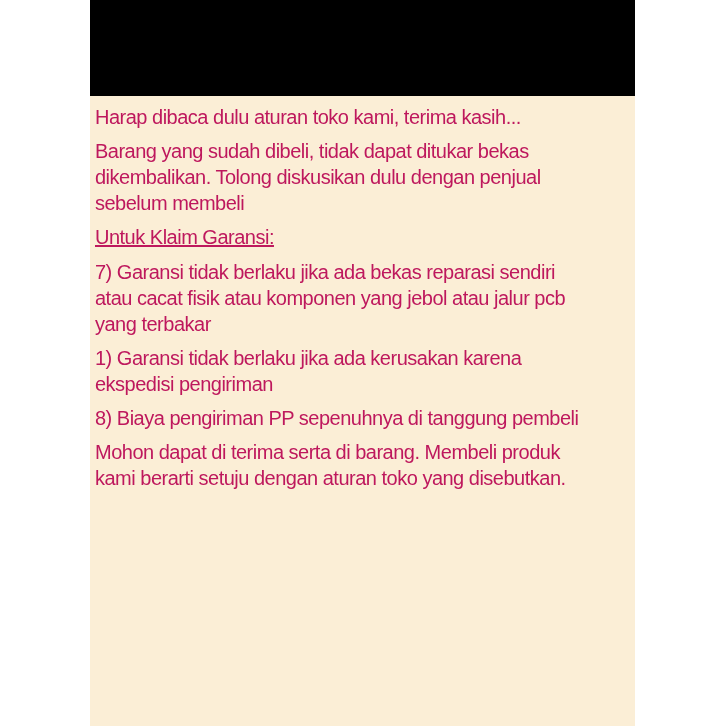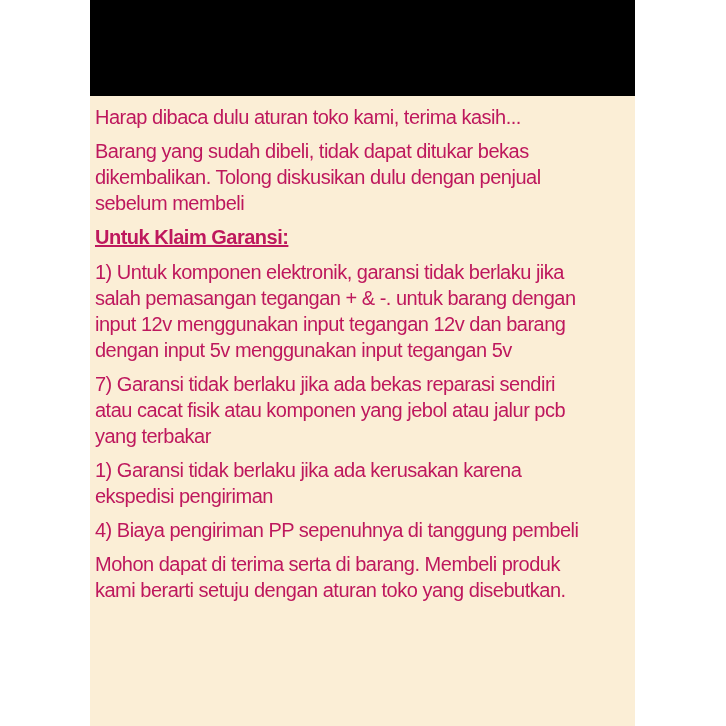--- a/index.html
+++ b/index.html
@@ -40,53 +40,49 @@
   }
   .panel p {
     margin: 0 0 8px 0;
     white-space: pre;
     overflow: hidden;
   }
   .panel h2 {
     margin: 0 0 9px 0;
     font-size: 20px;
     line-height: 26px;
-    font-weight: bold;
+    font-weight: normal;
     text-decoration: underline;
     white-space: pre;
   }
 </style>
 </head>
 <body>
 
 <div class="band">
   <div class="bar top"></div>
 
   <div class="panel">
     <p>Harap dibaca dulu aturan toko kami, terima kasih...</p>
 
     <p>Barang yang sudah dibeli, tidak dapat ditukar bekas
 dikembalikan. Tolong diskusikan dulu dengan penjual
 sebelum membeli</p>
 
     <h2>Untuk Klaim Garansi:</h2>
 
-    <p>1) Untuk komponen elektronik, garansi tidak berlaku jika
-salah pemasangan tegangan + &amp; -. untuk barang dengan
-input 12v menggunakan input tegangan 12v dan barang
-dengan input 5v menggunakan input tegangan 5v</p>
 
     <p>7) Garansi tidak berlaku jika ada bekas reparasi sendiri
 atau cacat fisik atau komponen yang jebol atau jalur pcb
 yang terbakar</p>
 
     <p>1) Garansi tidak berlaku jika ada kerusakan karena
 ekspedisi pengiriman</p>
 
-    <p>4) Biaya pengiriman PP sepenuhnya di tanggung pembeli</p>
+    <p>8) Biaya pengiriman PP sepenuhnya di tanggung pembeli</p>
 
 
     <p>Mohon dapat di terima serta di barang. Membeli produk
 kami berarti setuju dengan aturan toko yang disebutkan.</p>
   </div>
 
   <div class="bar bottom"></div>
 </div>
 
 </body></html>

